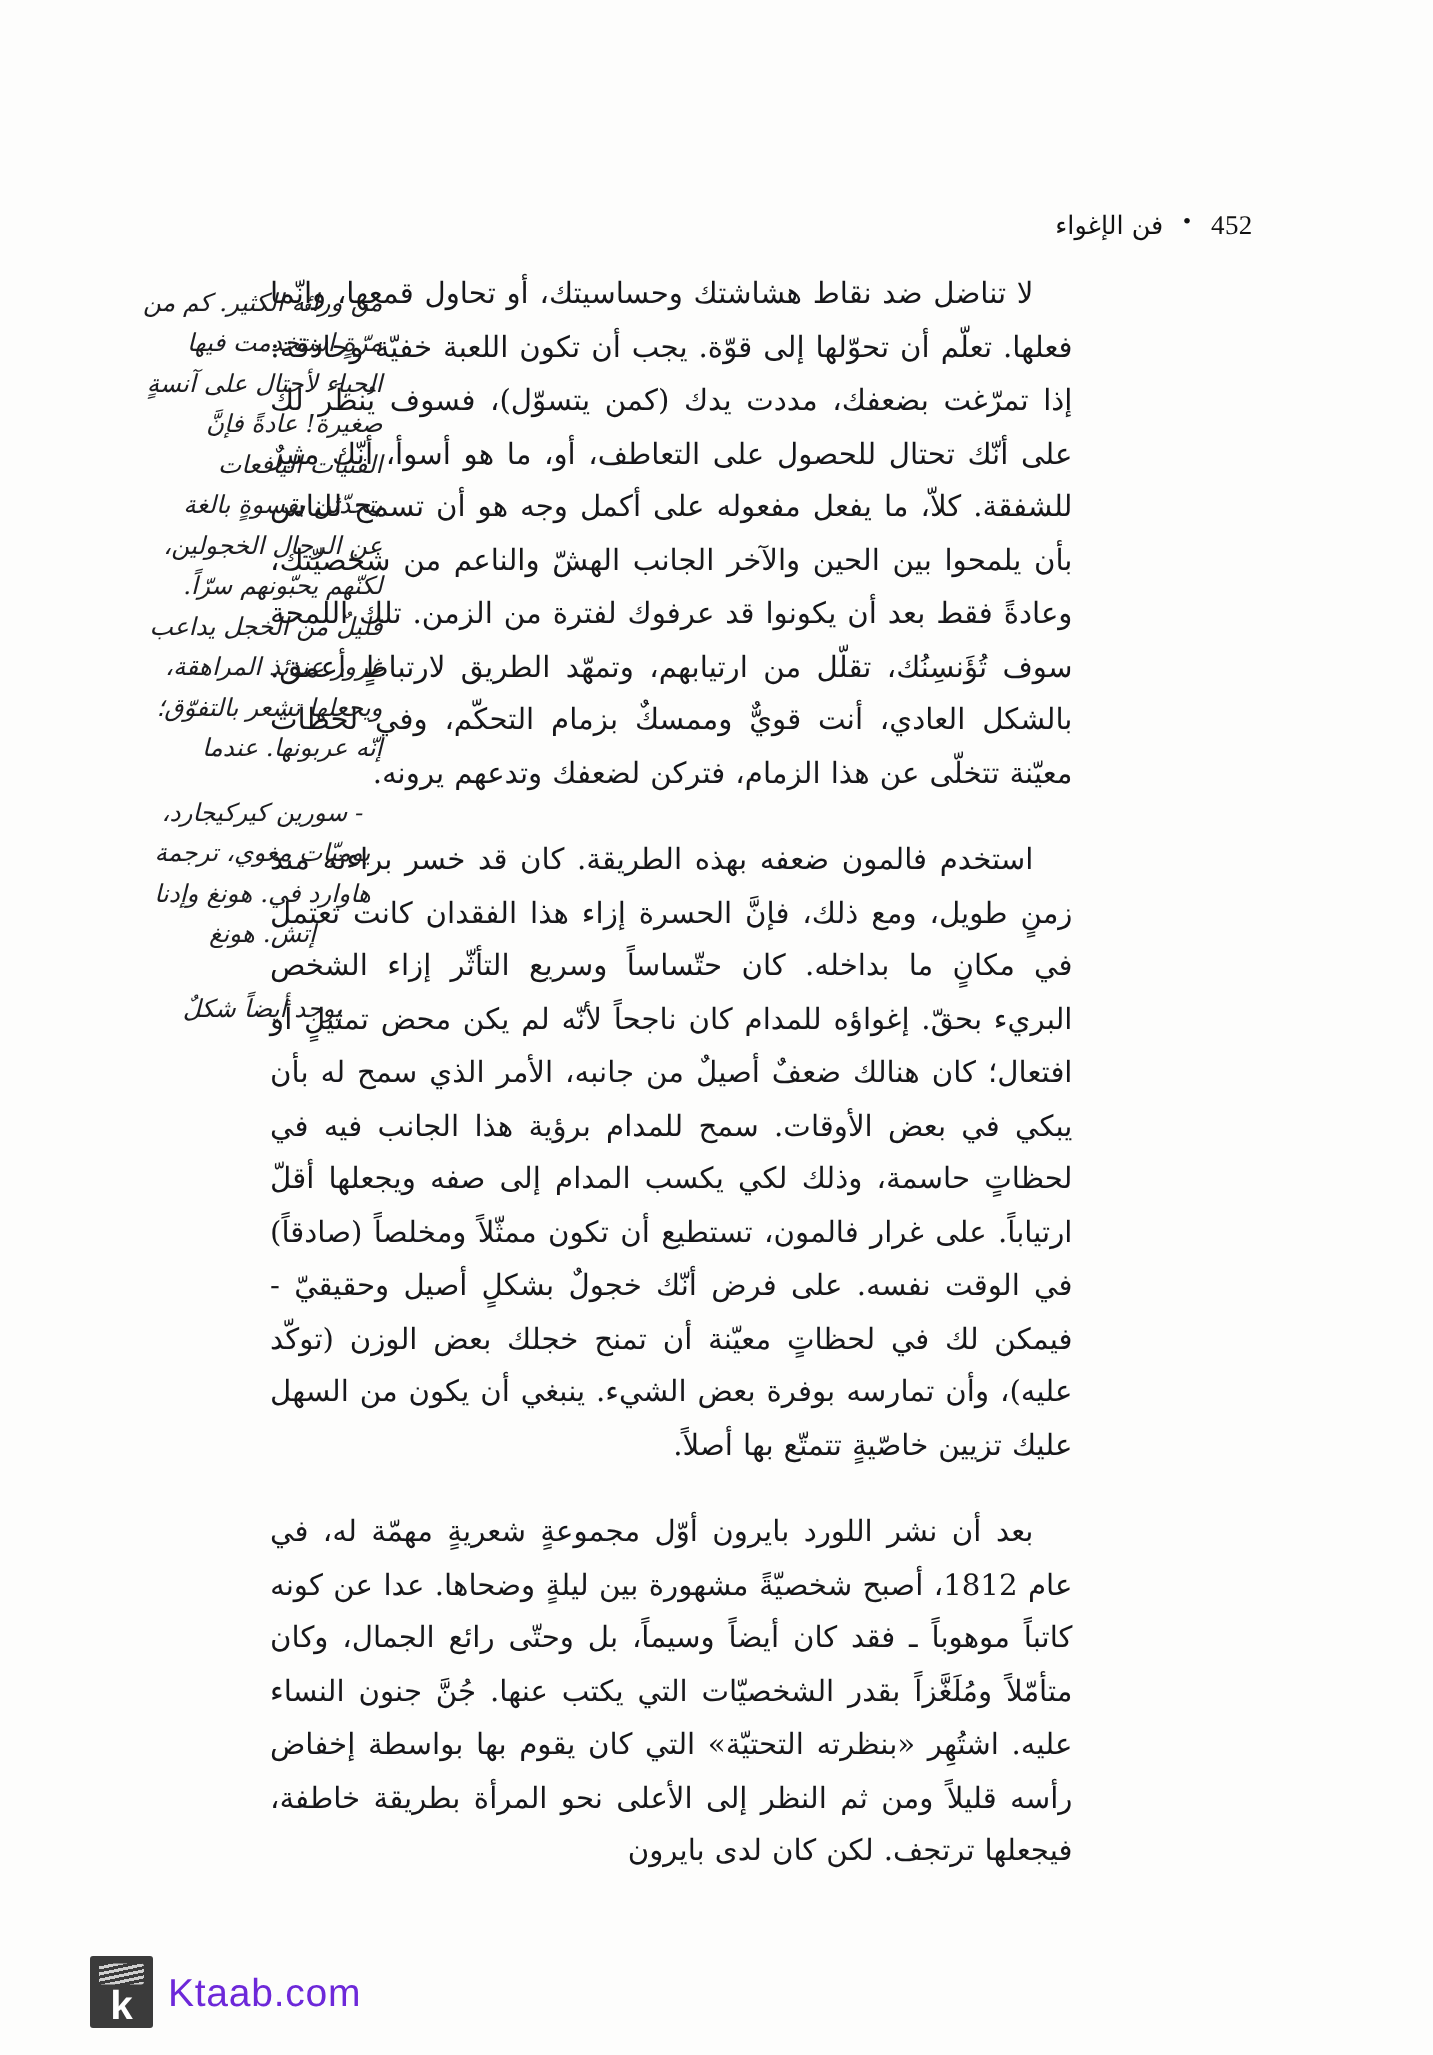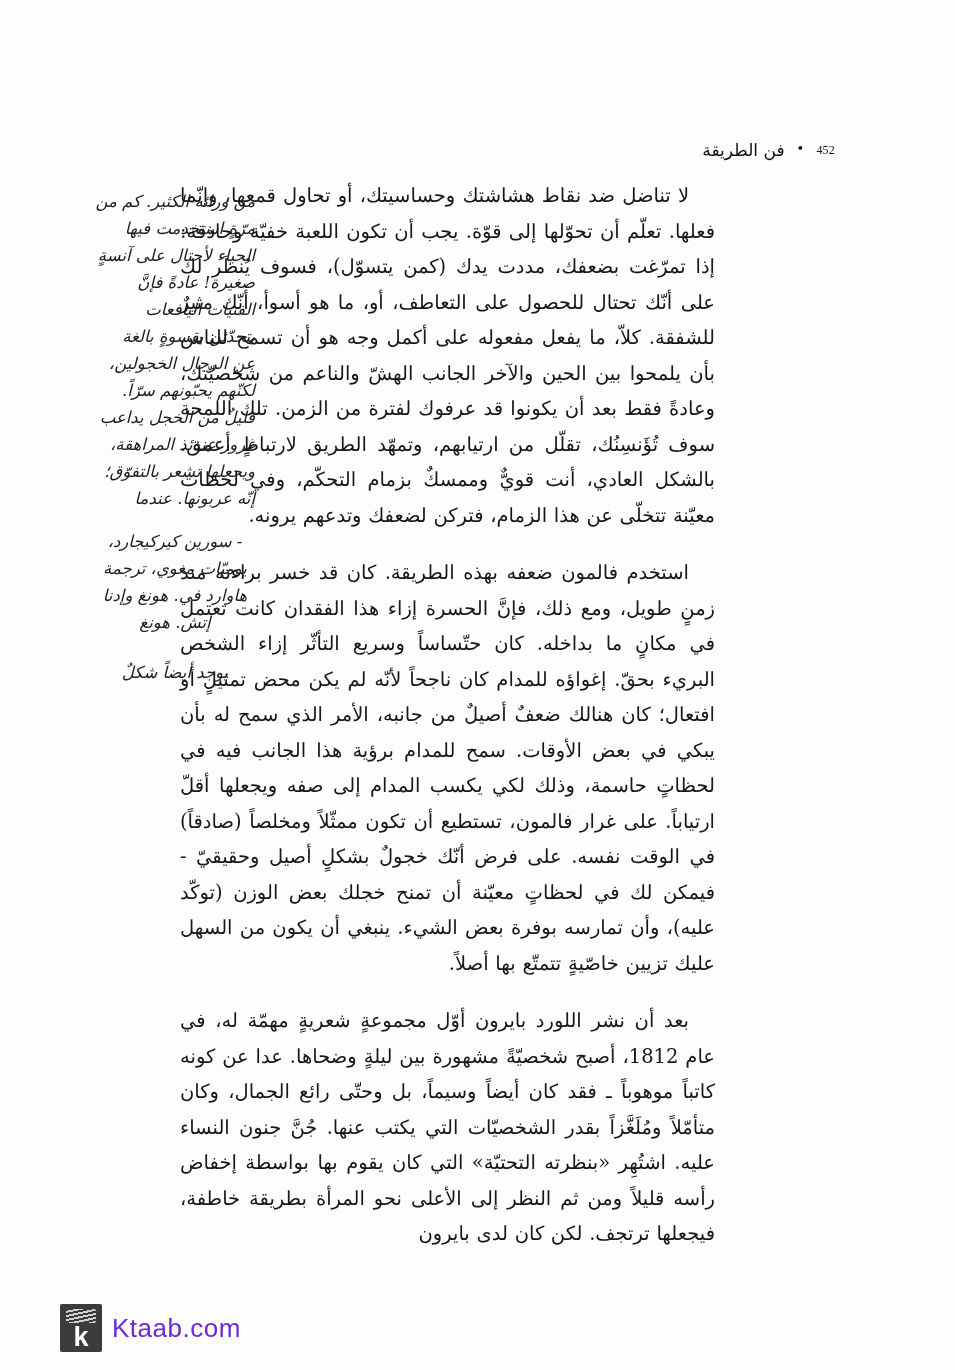--- a/index.html
+++ b/index.html
@@ -30,21 +30,21 @@
     letter-spacing: 0.2px;
     color: #111;
   }
   .running-head .dot {
     font-size: 13px;
     line-height: 1;
     transform: translateY(-2px);
   }
   .running-head .folio {
     font-family: "Liberation Serif", "DejaVu Serif", serif;
-    font-size: 12px;
+    font-size: 18px;
   }
 
   
   .body-col {
     position: absolute;
     top: 178px;
     right: 240px;
     width: 535px;
     text-align: justify;
     text-align-last: right;
@@ -141,21 +141,21 @@
   }
 </style>
 </head>
 <body>
 
 <div class="page">
 
   <div class="running-head">
     <span class="folio">452</span>
     <span class="dot">•</span>
-    <span class="title">فن الطريقة</span>
+    <span class="title">فن الإغواء</span>
   </div>
 
   <div class="body-col">
     <p>لا تناضل ضد نقاط هشاشتك وحساسيتك، أو تحاول قمعها، وإنّما فعلها. تعلّم أن تحوّلها إلى قوّة. يجب أن تكون اللعبة خفيّة وحاذقة: إذا تمرّغت بضعفك، مددت يدك (كمن يتسوّل)، فسوف يُنظَر لك على أنّك تحتال للحصول على التعاطف، أو، ما هو أسوأ، أنّك مثيرٌ للشفقة. كلاّ، ما يفعل مفعوله على أكمل وجه هو أن تسمح للناس بأن يلمحوا بين الحين والآخر الجانب الهشّ والناعم من شخصيّتك، وعادةً فقط بعد أن يكونوا قد عرفوك لفترة من الزمن. تلك اللمحة سوف تُؤَنسِنُك، تقلّل من ارتيابهم، وتمهّد الطريق لارتباطٍ أعمق. بالشكل العادي، أنت قويٌّ وممسكٌ بزمام التحكّم، وفي لحظات معيّنة تتخلّى عن هذا الزمام، فتركن لضعفك وتدعهم يرونه.</p>
     <p>استخدم فالمون ضعفه بهذه الطريقة. كان قد خسر براءته منذ زمنٍ طويل، ومع ذلك، فإنَّ الحسرة إزاء هذا الفقدان كانت تعتمل في مكانٍ ما بداخله. كان حتّساساً وسريع التأثّر إزاء الشخص البريء بحقّ. إغواؤه للمدام كان ناجحاً لأنّه لم يكن محض تمثيلٍ أو افتعال؛ كان هنالك ضعفٌ أصيلٌ من جانبه، الأمر الذي سمح له بأن يبكي في بعض الأوقات. سمح للمدام برؤية هذا الجانب فيه في لحظاتٍ حاسمة، وذلك لكي يكسب المدام إلى صفه ويجعلها أقلّ ارتياباً. على غرار فالمون، تستطيع أن تكون ممثّلاً ومخلصاً (صادقاً) في الوقت نفسه. على فرض أنّك خجولٌ بشكلٍ أصيل وحقيقيّ - فيمكن لك في لحظاتٍ معيّنة أن تمنح خجلك بعض الوزن (توكّد عليه)، وأن تمارسه بوفرة بعض الشيء. ينبغي أن يكون من السهل عليك تزيين خاصّيةٍ تتمتّع بها أصلاً.</p>
     <p class="last">بعد أن نشر اللورد بايرون أوّل مجموعةٍ شعريةٍ مهمّة له، في عام 1812، أصبح شخصيّةً مشهورة بين ليلةٍ وضحاها. عدا عن كونه كاتباً موهوباً ـ فقد كان أيضاً وسيماً، بل وحتّى رائع الجمال، وكان متأمّلاً ومُلَغَّزاً بقدر الشخصيّات التي يكتب عنها. جُنَّ جنون النساء عليه. اشتُهِر «بنظرته التحتيّة» التي كان يقوم بها بواسطة إخفاض رأسه قليلاً ومن ثم النظر إلى الأعلى نحو المرأة بطريقة خاطفة، فيجعلها ترتجف. لكن كان لدى بايرون</p>
   </div>
 
   <div class="margin-col">
     <p>من ورائه الكثير. كم من مرّةٍ استخدمت فيها الحياء لأحتال على آنسةٍ صغيرة! عادةً فإنَّ الفتيات اليافعات يتحدّثن بقسوةٍ بالغة عن الرجال الخجولين، لكنّهم يحبّونهم سرّاً. قليلٌ من الخجل يداعب غرور عندئذ المراهقة، ويجعلها تشعر بالتفوّق؛ إنّه عربونها. عندما</p>

